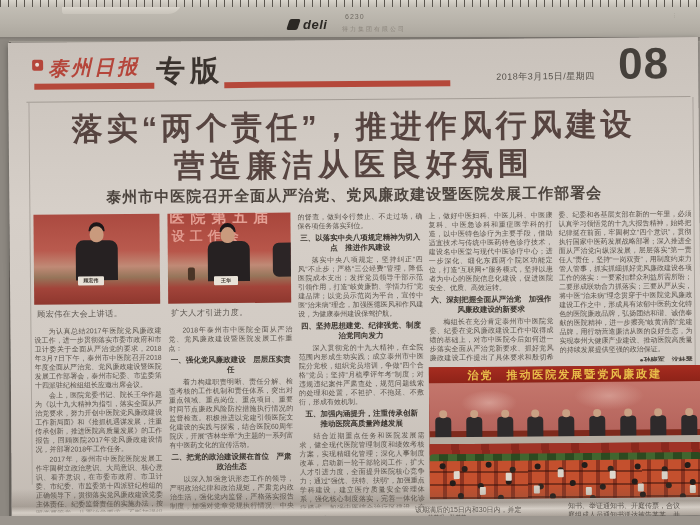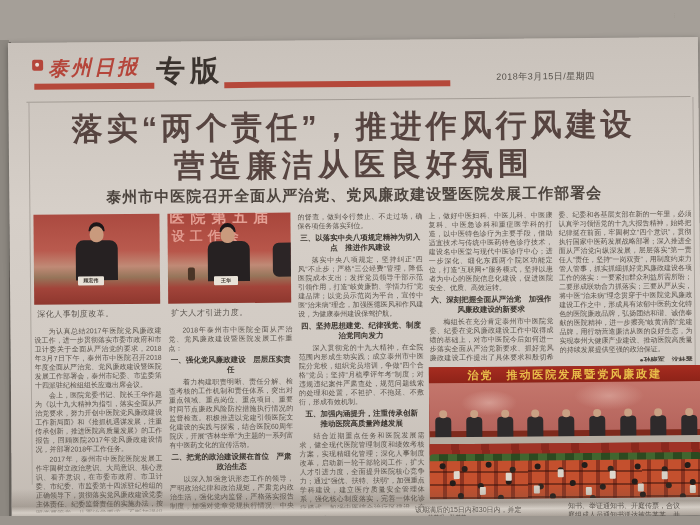--- a/index.html
+++ b/index.html
@@ -114,46 +114,56 @@
   .frag-right{left:568px;top:501px;width:130px;height:22px;}
   .frag-title{left:300px;top:514px;width:110px;height:11px;font-size:13px;font-weight:bold;color:#3c3630;letter-spacing:4px;overflow:hidden;}
   .frag-names{left:428px;top:514px;width:70px;height:11px;font-size:5.5px;color:#5a544e;line-height:6px;overflow:hidden;}
   .cyan-strip{left:233px;top:517px;width:132px;height:8px;background:linear-gradient(180deg,#5cc4d2,#3da2b2);}
 </style>
 </head>
 <body>
 
 <div class="stage">
 
+  <div class="top-strip">
+    <div class="paper-curl"></div>
+    <div class="ruler-ticks"></div>
+    <div class="deli-mark"></div>
+    <div class="deli-text">deli</div>
+    <div class="ruler-model">6230</div>
+    <div class="ruler-company">得力集团有限公司</div>
+    <div class="ruler-edge"></div>
+  </div>
   <div class="edge-col"></div>
   <div class="edge-line"></div>
 
   <div class="sheet">
 
     <div class="emblem"></div>
     <div class="mast-logo">泰州日报</div>
     <div class="bar1"></div>
     <div class="edition">专版</div>
     <div class="bar2"></div>
     <div class="mast-date">2018年3月15日/星期四</div>
+    <div class="page-num">08</div>
     <div class="mast-rule"></div>
     <div class="vline-l"></div>
     <div class="vline-r"></div>
 
     <div class="h-line1">落实“两个责任”，推进作风行风建设</div>
     <div class="h-line2">营造廉洁从医良好氛围</div>
     <div class="h-sub">泰州市中医院召开全面从严治党、党风廉政建设暨医院发展工作部署会</div>
 
     <div class="photo ph1">
       <div class="person p1-body"></div>
       <div class="hair p1-hair"></div>
       <div class="head p1-head"></div>
       <div class="plate p1-plate">顾宏伟</div>
     </div>
-    <div class="caption cap1">深化人事制度改革。</div>
+    <div class="caption cap1">顾宏伟在大会上讲话。</div>
 
     <div class="photo ph2">
       <div class="bk-text" style="top:-5px;">医院第五届</div>
       <div class="bk-text2">设工作会</div>
       <div class="person p2-body"></div>
       <div class="hair p2-hair"></div>
       <div class="head p2-head"></div>
       <div class="bottle"></div>
       <div class="side-person"></div>
       <div class="plate p2-plate">王华</div>

